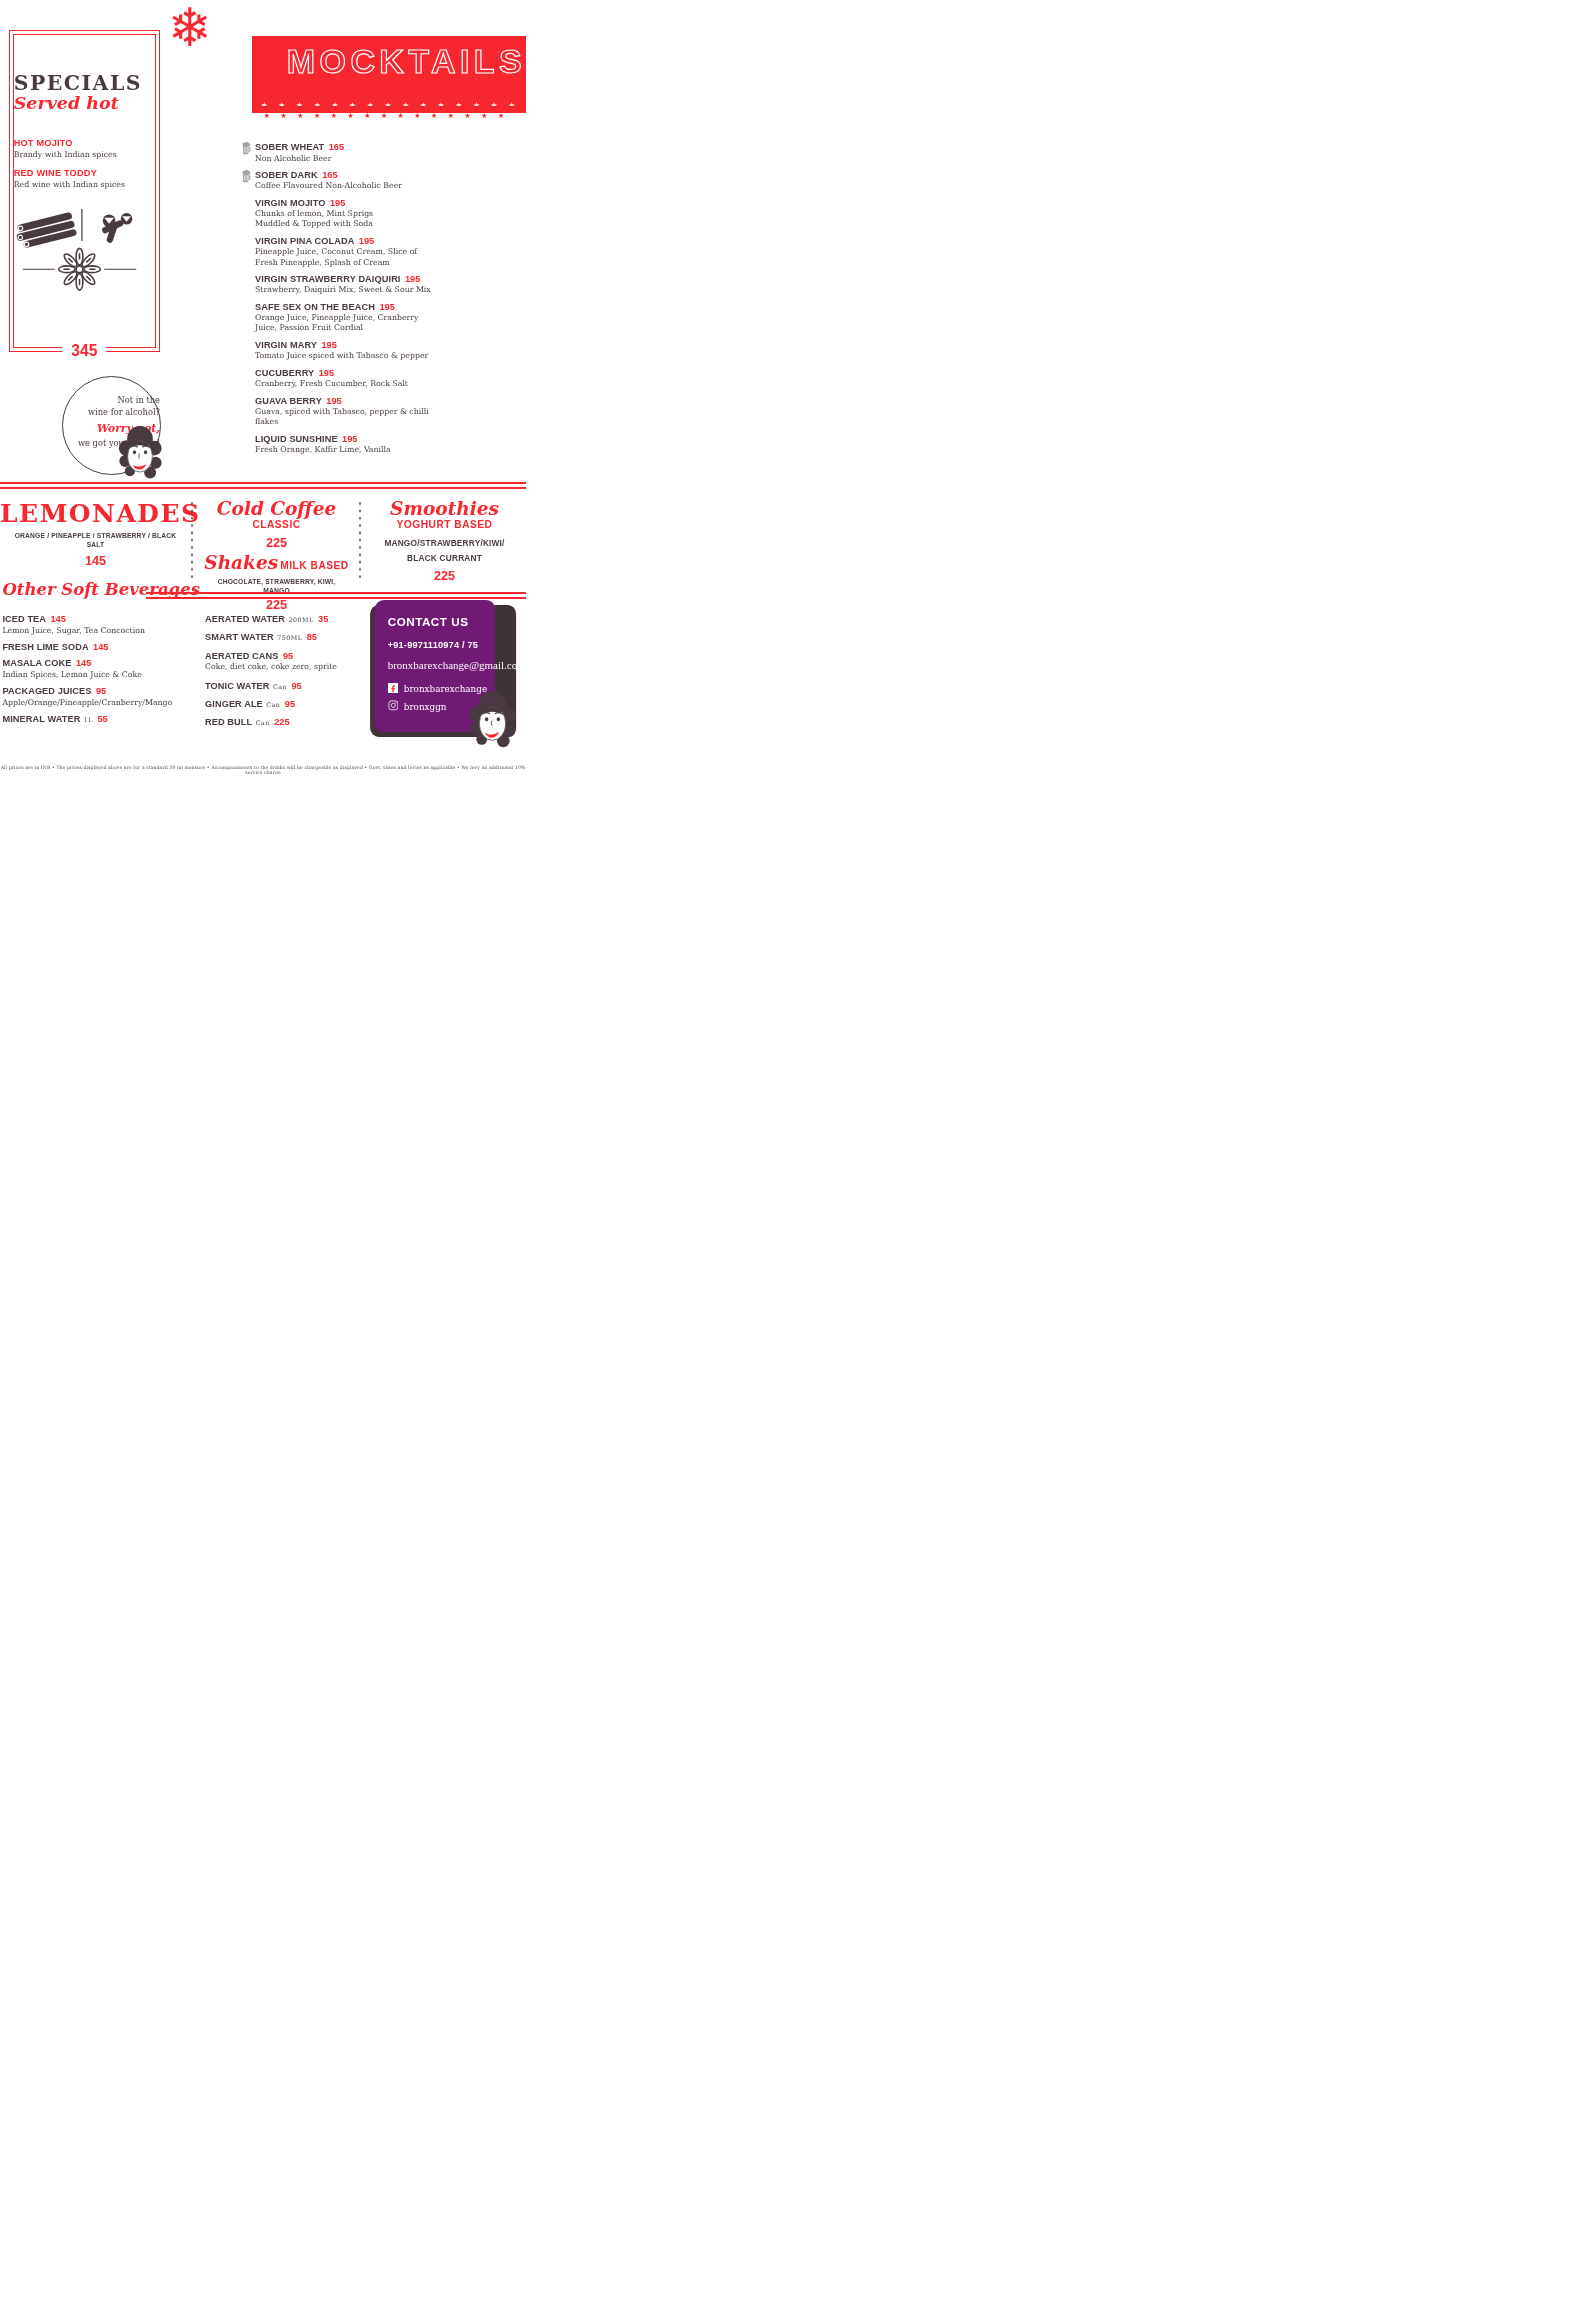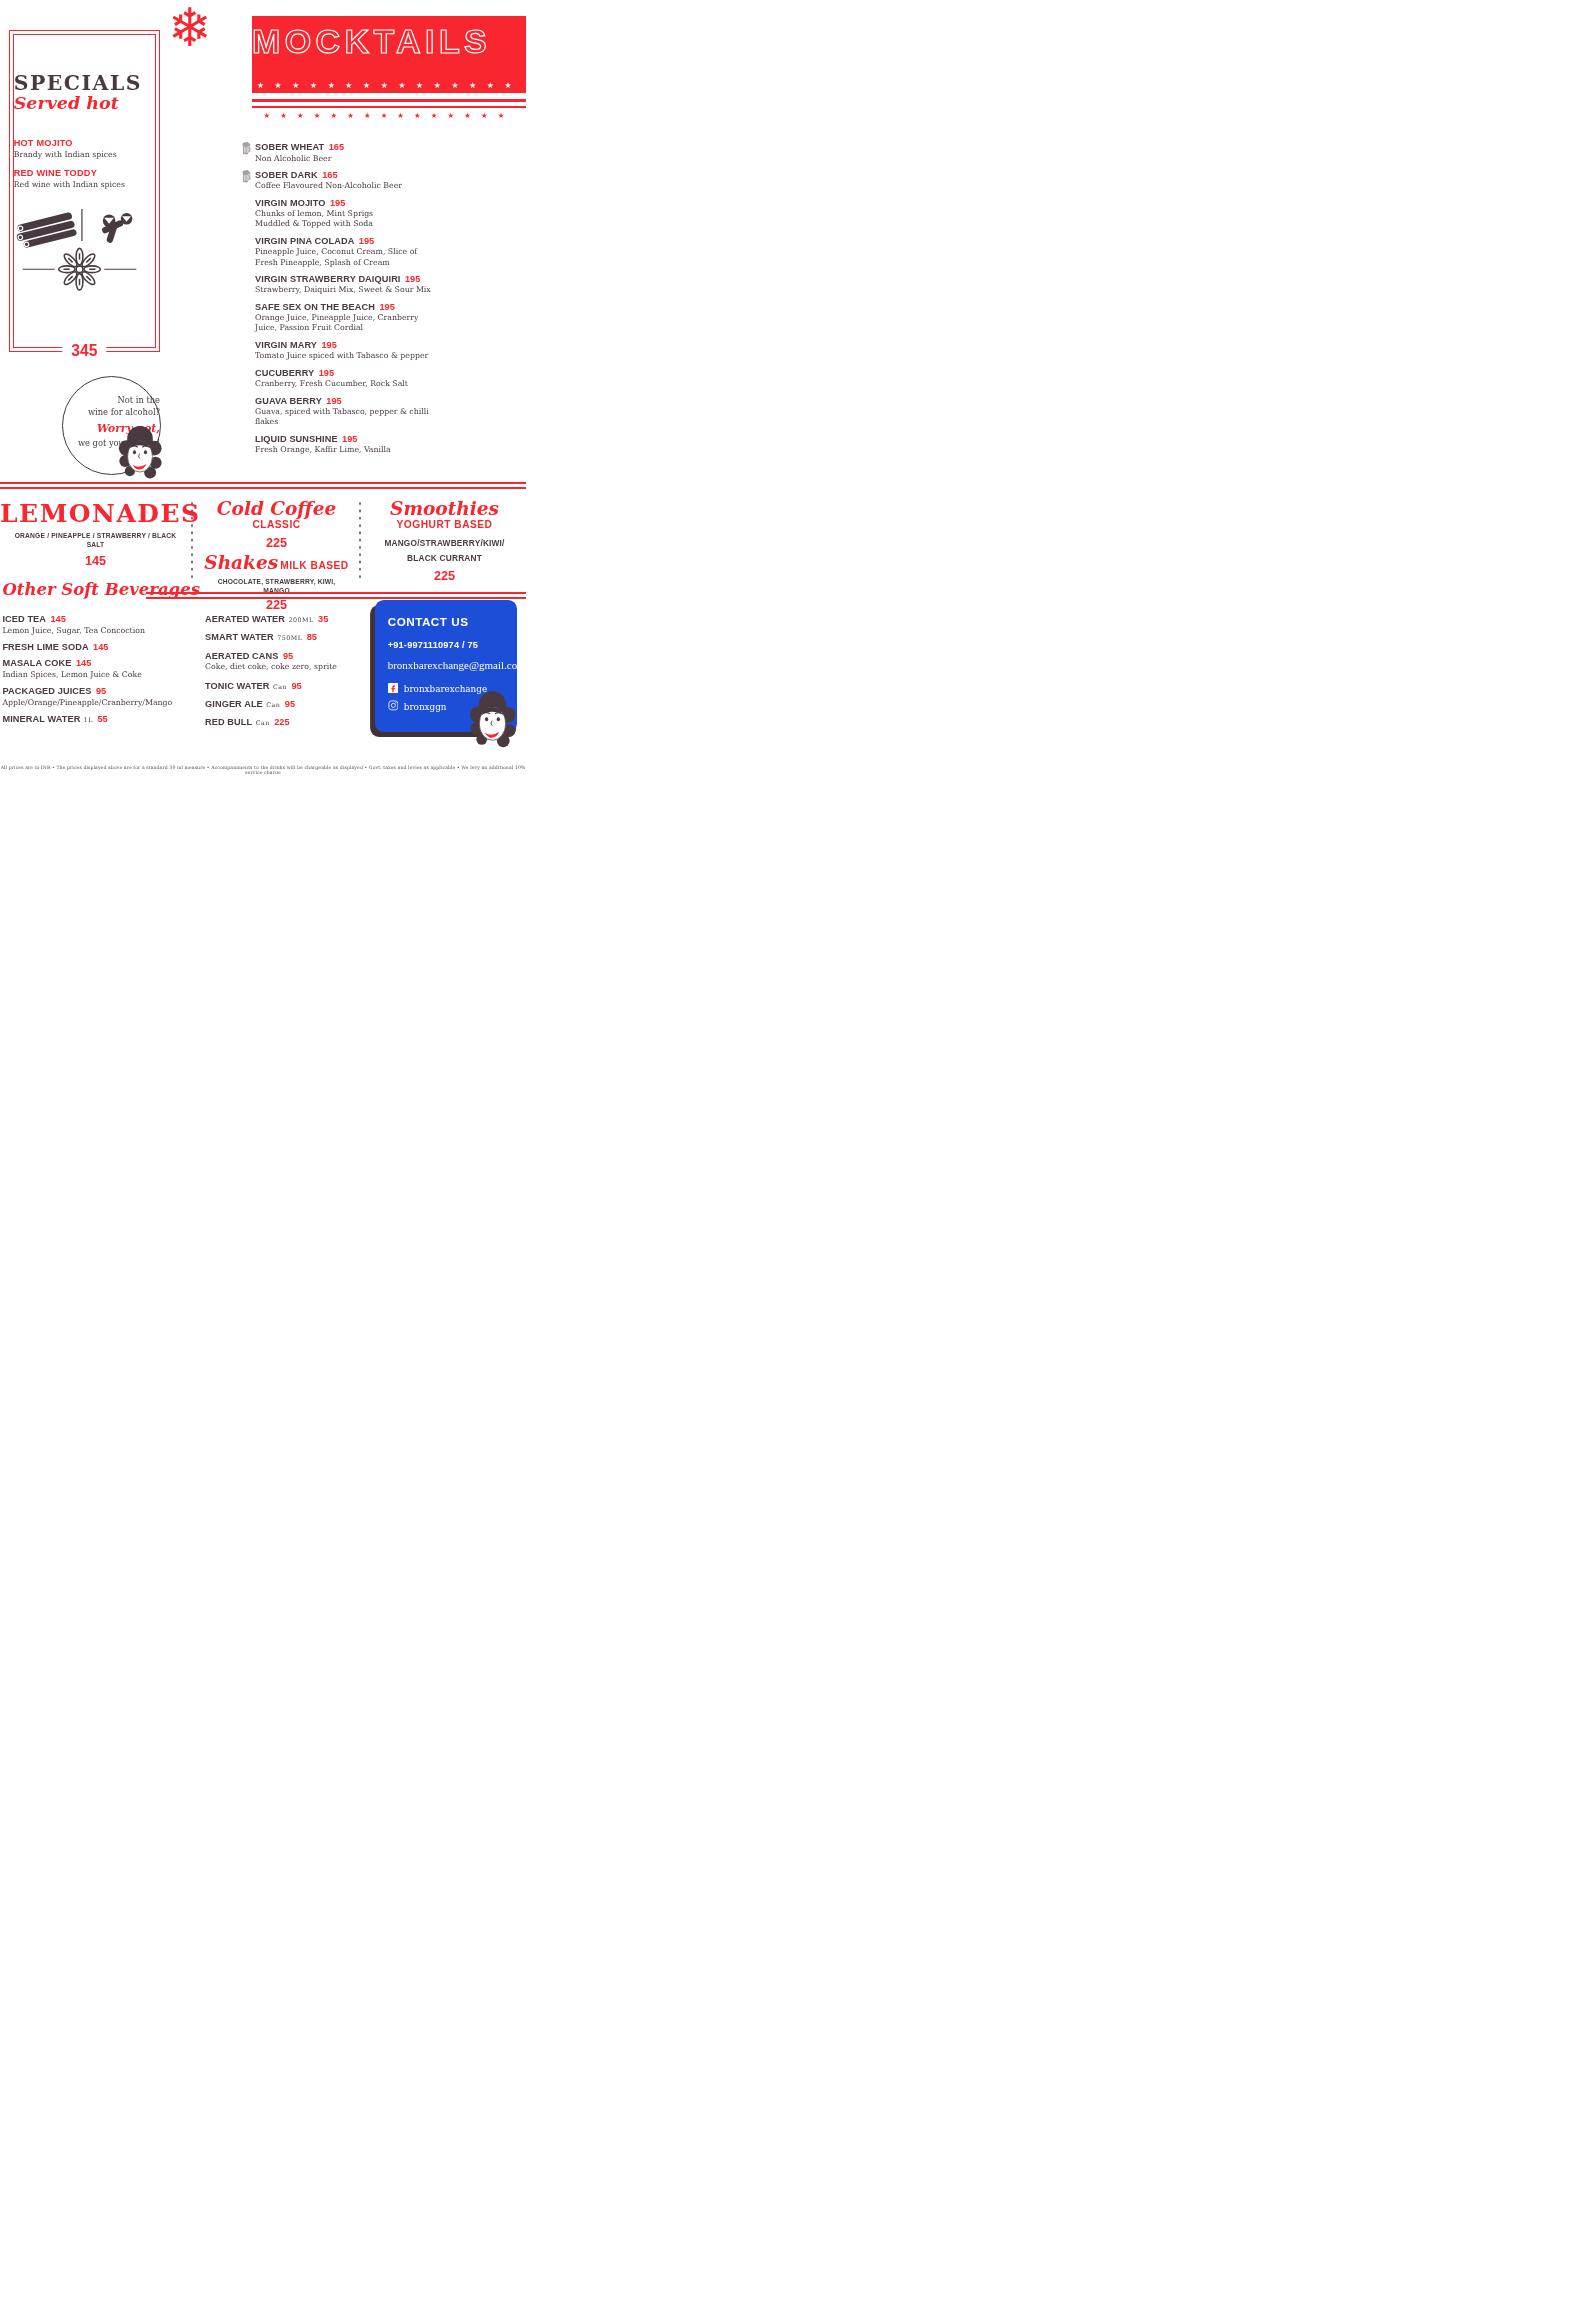--- a/index.html
+++ b/index.html
@@ -21,21 +21,21 @@
   .frame{left:8.8px;top:30px;width:149px;height:320px;border:1.9px solid #f8262e}
   .frame-inner{position:absolute;left:2.9px;top:2.9px;right:2.9px;bottom:2.9px;border:1px solid #f8262e;}
   .sp-title{margin-top:38px;font-family:"DejaVu Serif",serif;font-weight:bold;font-size:20.4px;
             letter-spacing:1.5px;color:#483a40;line-height:1}
   .sp-sub{font-size:17.5px;margin-top:2px;line-height:1}
   .sp-name{font-weight:bold;font-size:9.2px;color:#f8262e;letter-spacing:0.2px}
   .sp-desc{font-family:"DejaVu Serif",serif;font-size:7.8px;margin-top:1.9px}
   .price345{position:absolute;left:50%;bottom:-12.7px;transform:translateX(-50%);
             background:#fff;padding:0 8.8px;font-weight:bold;font-size:15.6px;color:#f8262e}
   
-  .banner{left:252px;top:16px;right:0;height:77px;background:#f8262e;text-align:left}
+  .banner{left:252px;top:36px;right:0;height:77px;background:#f8262e;text-align:right}
   .hollow{font-weight:bold;font-size:34px;letter-spacing:4.4px;line-height:1;margin-top:7.8px;color:#fff}
   @supports (-webkit-text-stroke: 2px #fff){
     .hollow{color:transparent;-webkit-text-stroke:1.2px #fff}
   }
   .wstars{position:absolute;left:0;right:0;bottom:2.9px;color:#fff;font-size:7.8px;letter-spacing:10.7px;
           font-family:"DejaVu Sans",sans-serif;white-space:nowrap;text-indent:4.9px}
   .stripe{background:#f8262e}
   .rstars{color:#f8262e;font-size:7.3px;letter-spacing:10.2px;font-family:"DejaVu Sans",sans-serif;
           text-align:center;white-space:nowrap}
   
@@ -54,21 +54,21 @@
   
   .lem-title{font-family:"DejaVu Serif",serif;font-weight:bold;font-size:25px;letter-spacing:1.5px;
              color:#f8262e;line-height:1}
   .flavors{font-weight:bold;font-size:7.8px;color:#483a40;letter-spacing:0.2px}
   .bigpr{font-weight:bold;font-size:12.7px;color:#f8262e}
   .tag{font-weight:bold;font-size:10.2px;color:#f8262e;letter-spacing:0.5px}
   .m-script{font-size:18.5px;line-height:1.1}
   
   .cshadow{left:375px;top:600px;width:146px;height:132px;background:#3f3338;border-radius:8.8px;
            transform:translate(-4.9px,4.9px)}
-  .card{left:375px;top:600px;width:142px;height:132px;background:#1d4ed8;border-radius:8.8px;
+  .card{left:375px;top:600px;width:120px;height:132px;background:#701a75;border-radius:8.8px;
         color:#fff;box-sizing:border-box;padding:14.6px 12.7px 0}
   .c-title{font-weight:bold;font-size:11.7px;letter-spacing:0.5px}
   .c-phone{margin-top:12.7px;font-size:9.2px;font-weight:bold;letter-spacing:0.2px}
   .c-email{margin-top:8.8px;font-family:Liberation Serif, serif;font-size:11px}
   .c-row{margin-top:11.7px;display:flex;align-items:center;gap:5.4px;font-family:"DejaVu Serif",serif;font-size:8.8px}
   .c-row + .c-row{margin-top:4.9px}
   .footer{left:0;right:0;top:765px;text-align:center;font-family:"DejaVu Serif",serif;
           font-size:4.6px;color:#564850;letter-spacing:0.1px}
   .snow{left:168px;top:1px;font-size:53px;line-height:1;color:#f8262e;font-family:"DejaVu Sans",sans-serif}
 </style>

